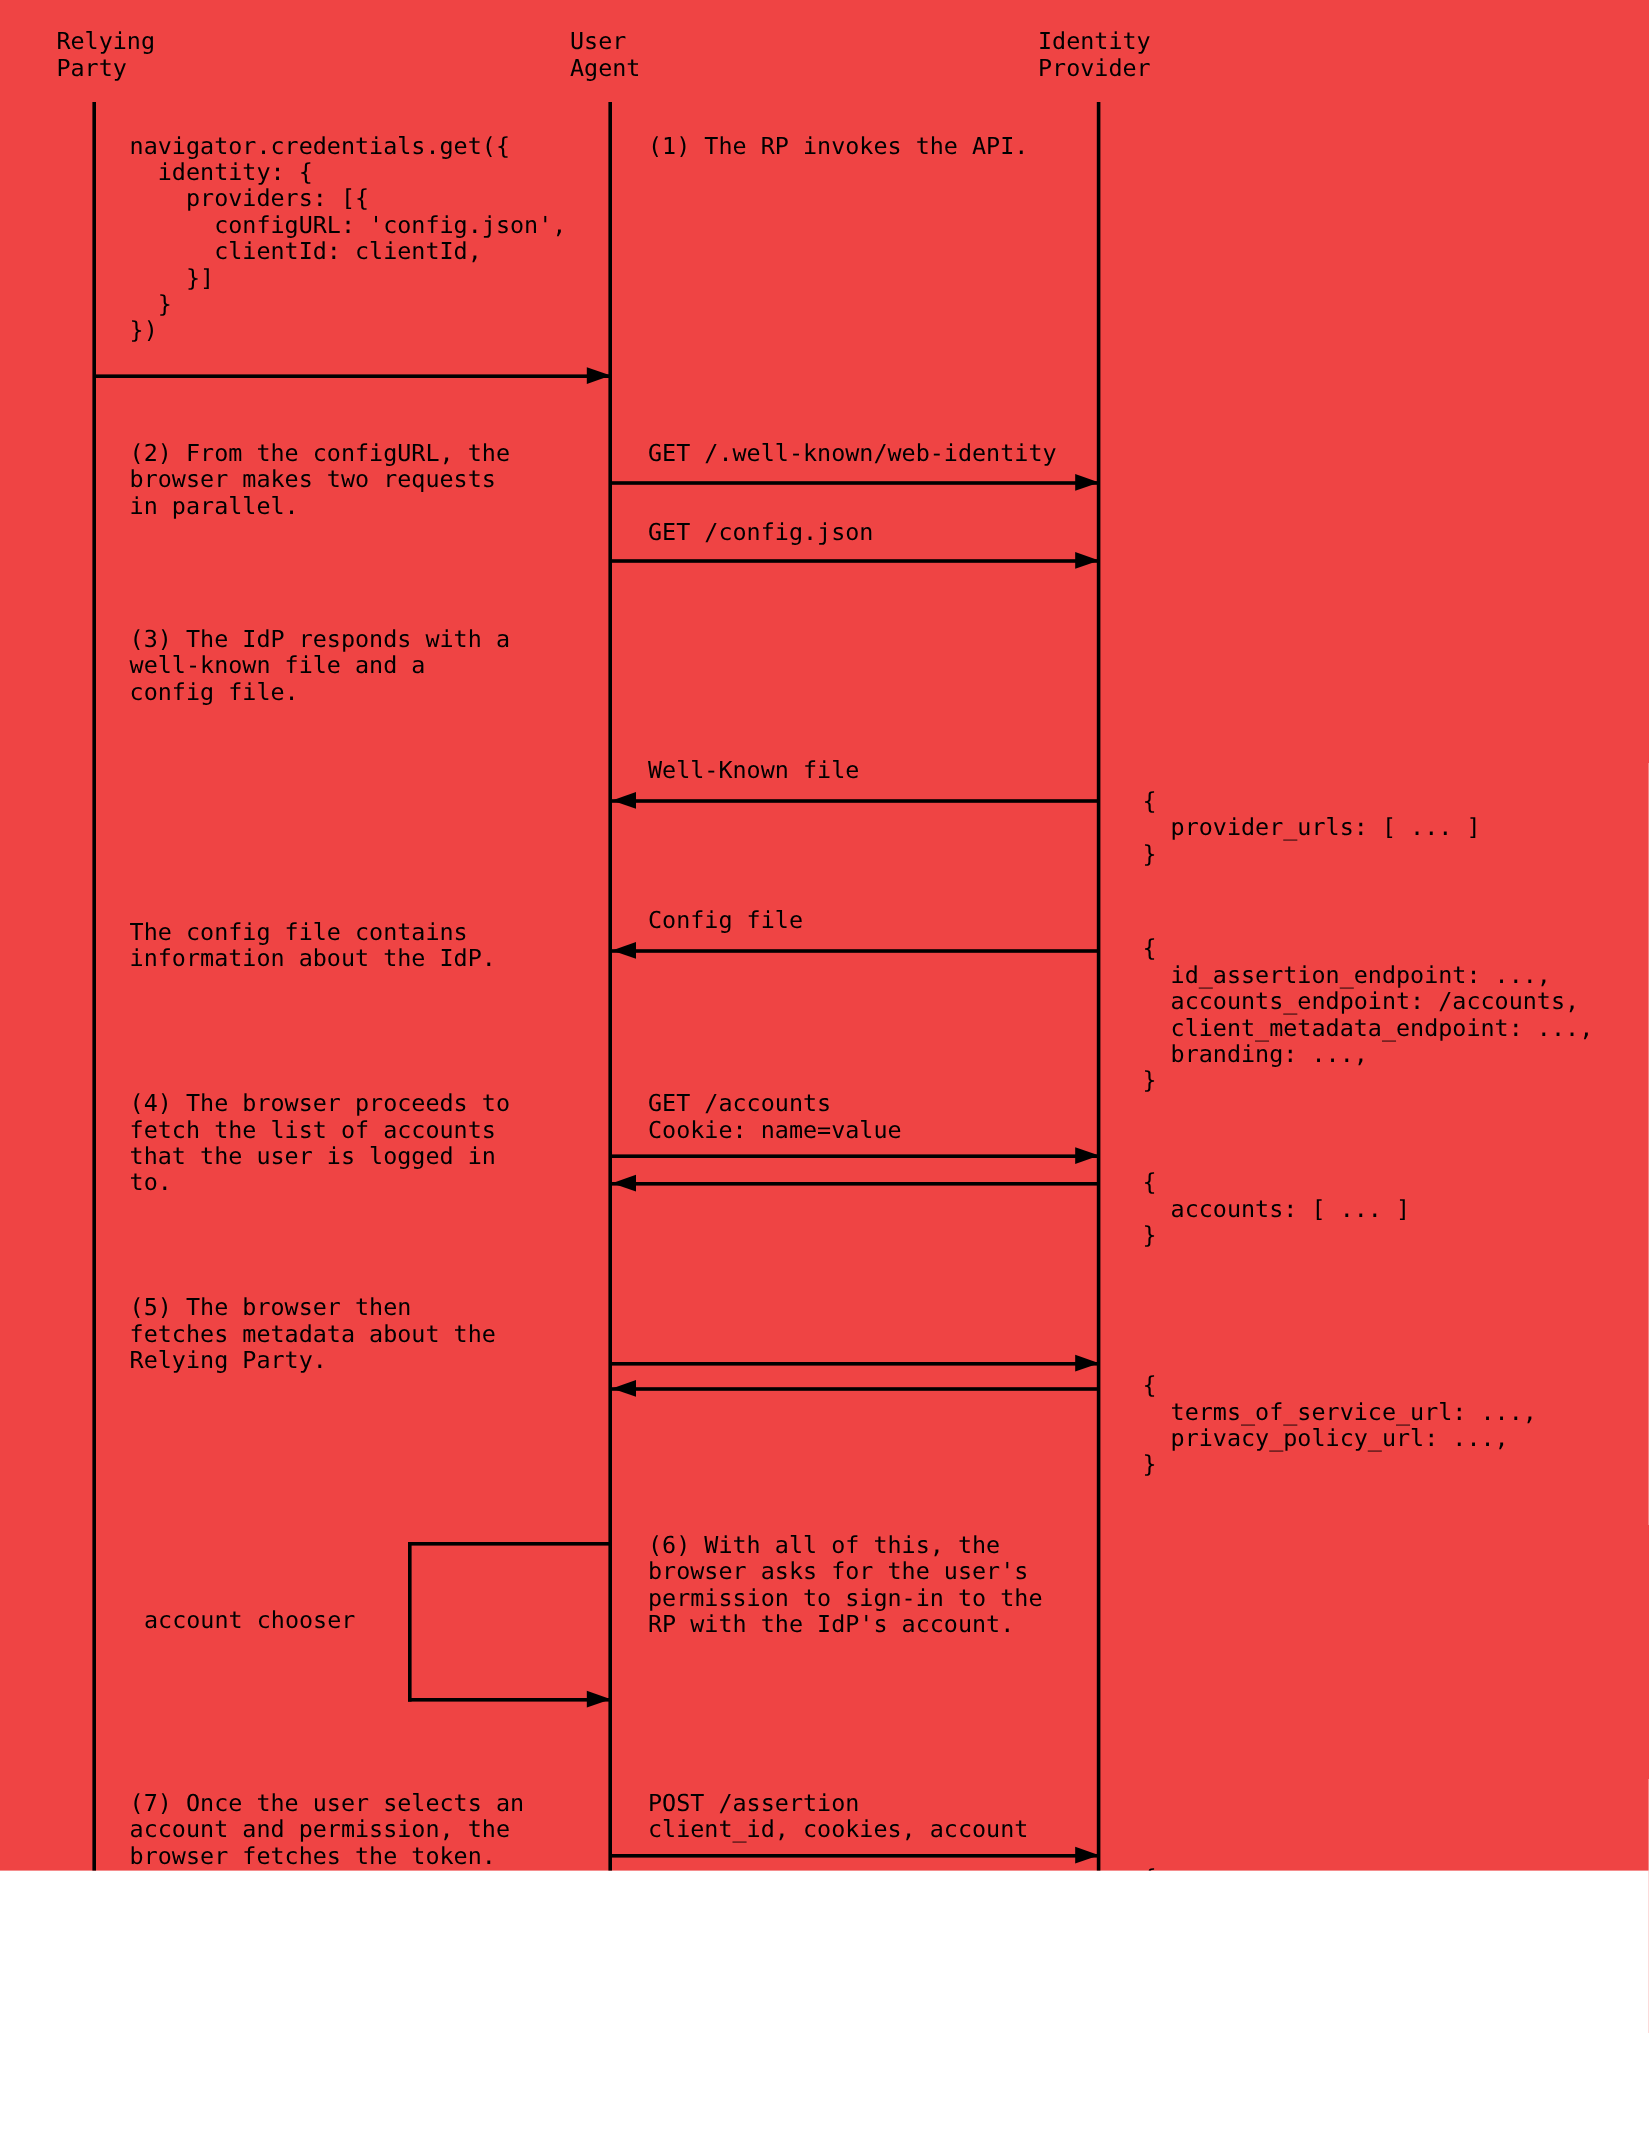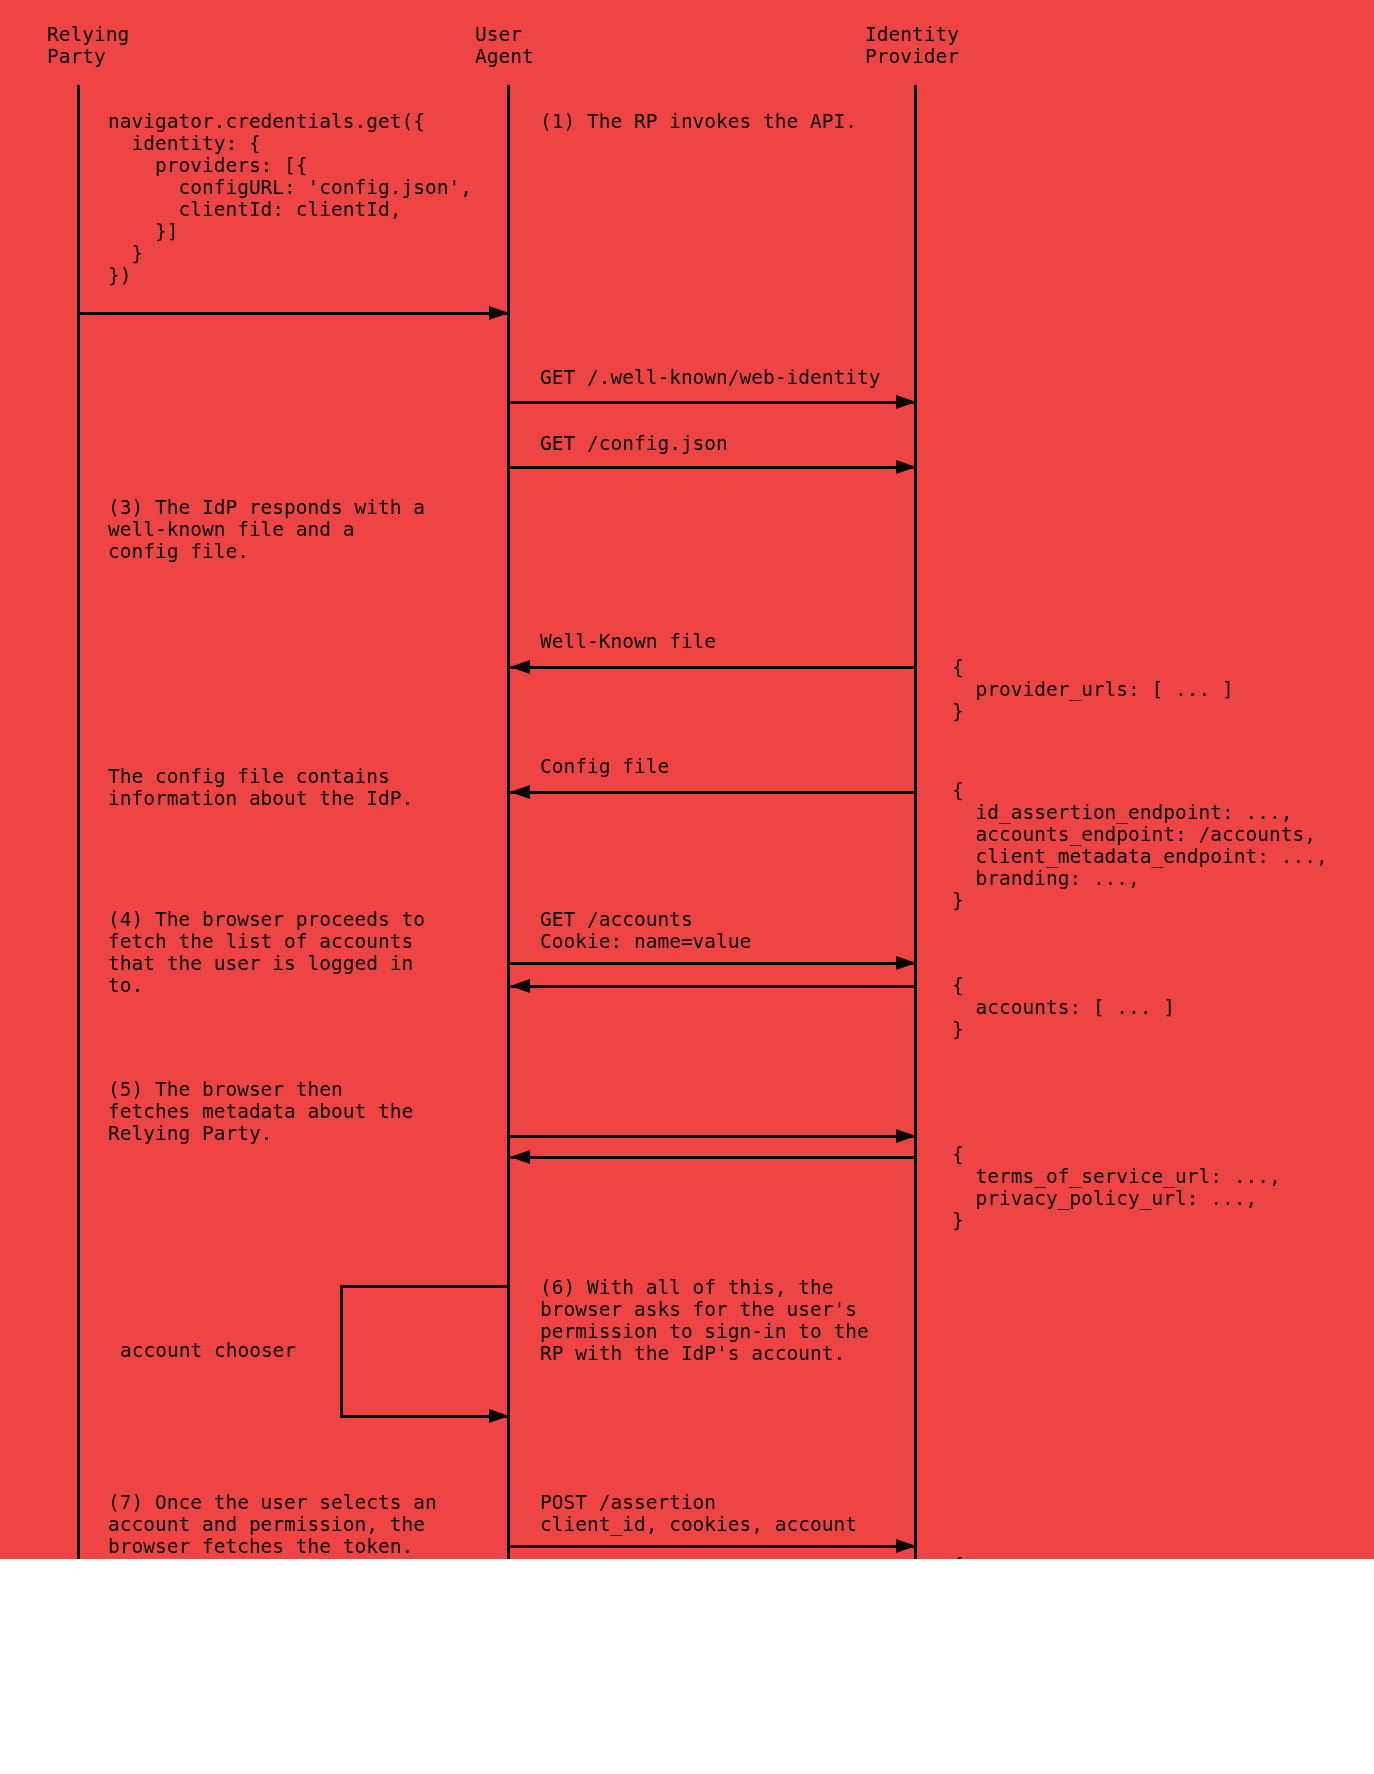--- a/index.html
+++ b/index.html
@@ -47,32 +47,35 @@
       clientId: clientId,
     }]
   }
 })</pre>
   <pre class="txt" style="left:540px;top:111px">(1) The RP invokes the API.</pre>
   <div class="arrow" style="left:79px;top:313px;width:430px">
     <i class="shaft"></i>
       <i class="head hr"></i>
   </div>
 
+  <pre class="txt" style="left:108px;top:367px">(2) From the configURL, the
+browser makes two requests
+in parallel.</pre>
   <pre class="txt" style="left:540px;top:367px">GET /.well-known/web-identity</pre>
   <div class="arrow" style="left:510px;top:402px;width:406px">
     <i class="shaft"></i>
       <i class="head hr"></i>
   </div>
   <pre class="txt" style="left:540px;top:433px">GET /config.json</pre>
   <div class="arrow" style="left:510px;top:467px;width:406px">
     <i class="shaft"></i>
       <i class="head hr"></i>
   </div>
 
-  <pre class="txt" style="left:108px;top:497px">(3) The IdP responds with a
+  <pre class="txt" style="left:108px;top:522px">(3) The IdP responds with a
 well-known file and a
 config file.</pre>
 
   <pre class="txt" style="left:540px;top:631px">Well-Known file</pre>
   <div class="arrow" style="left:510px;top:667px;width:406px">
     <i class="shaft"></i>
       <i class="head hl"></i>
   </div>
   <pre class="txt" style="left:952px;top:657px">{
   provider_urls: [ ... ]

